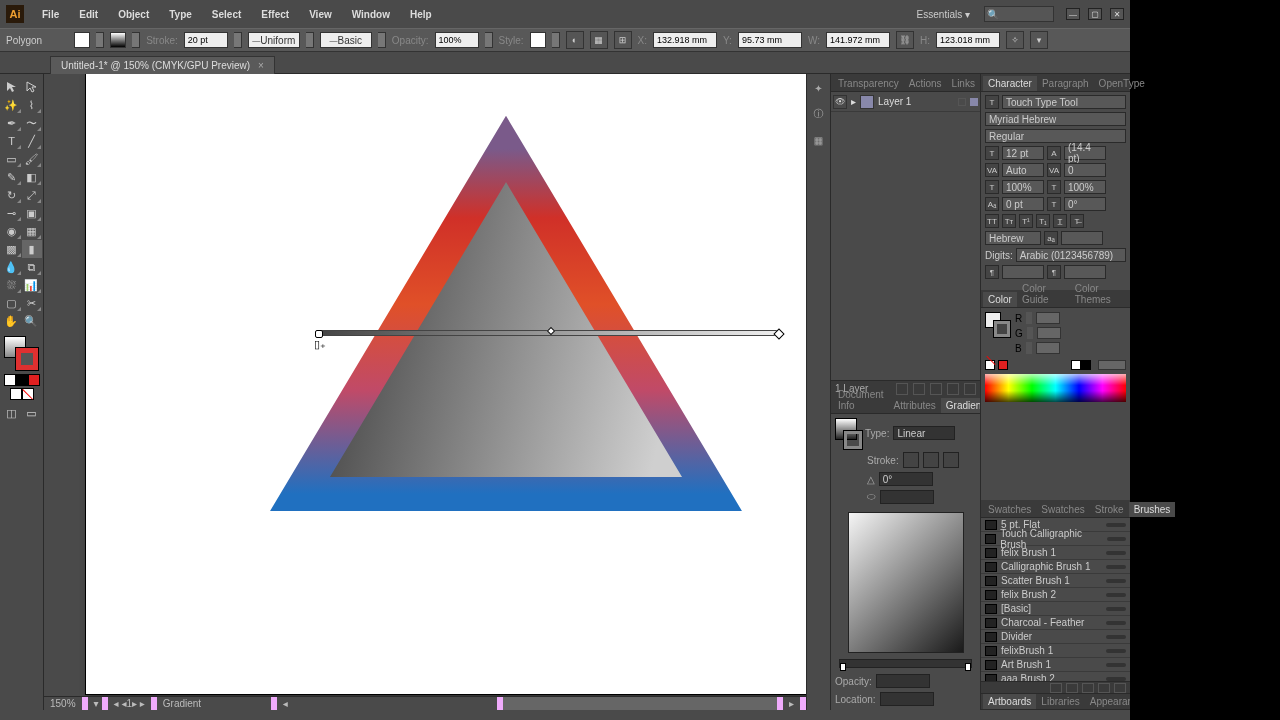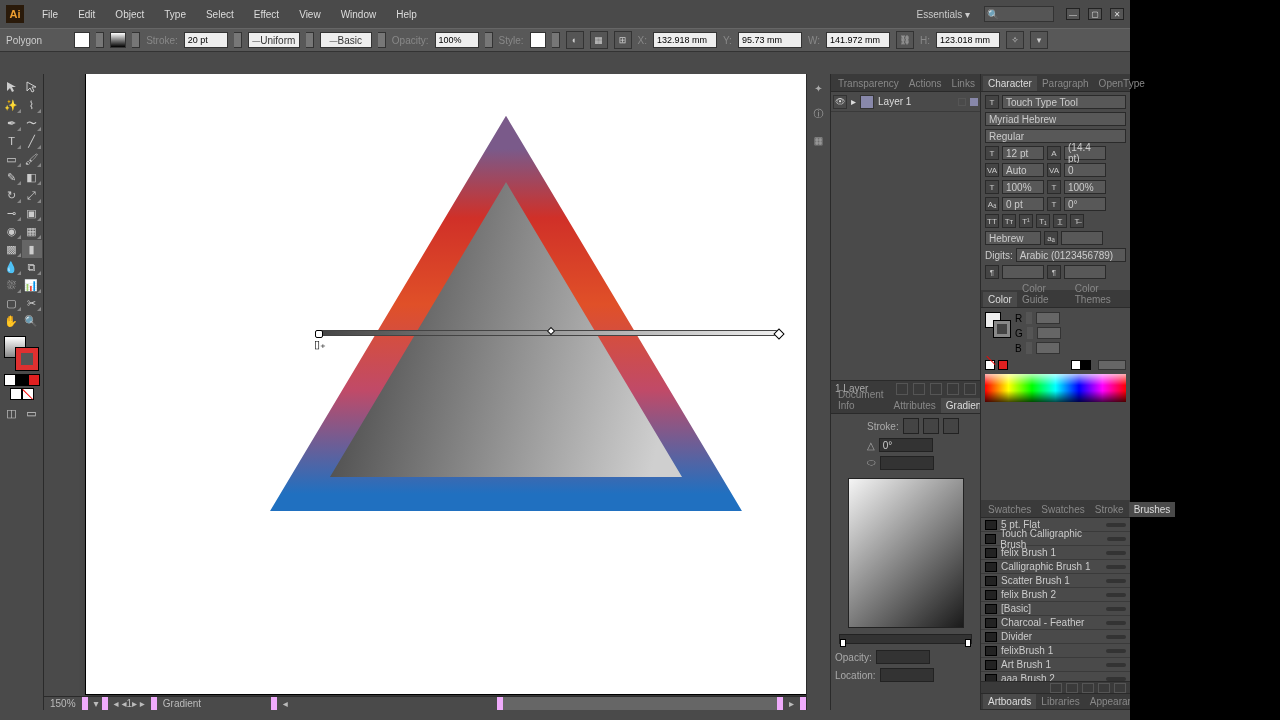--- a/index.html
+++ b/index.html
@@ -2,21 +2,21 @@
 <html><head>
 <meta charset="utf-8">
 <style>
 * { margin: 0; padding: 0; box-sizing: border-box; font-family: Tahoma, Arial, sans-serif; font-size: 10px; user-select: none; }
 body { background: #000; width: 1280px; height: 720px; overflow: hidden; }
 #app { width: 1130px; height: 720px; background: #4a4a4a; position: relative; }
 
 
 .menubar { height: 28px; background: #4a4a4a; display: flex; align-items: center; padding: 0 6px; color: #ddd; gap: 4px; }
 .ai-icon { width: 18px; height: 18px; background: #2a1a0a; color: #f0a030; display: inline-flex; align-items: center; justify-content: center; font-weight: bold; font-size: 11px; margin-right: 6px; }
-.menubar .menu-item { padding: 4px 8px; cursor: pointer; }
+.menubar .menu-item { padding: 4px 8px; cursor: pointer; font-weight: bold; }
 .menubar .spacer { flex: 1; }
 .menubar .right-ctl { padding: 2px 6px; color: #ccc; }
 .menubar .search { width: 70px; height: 16px; background: #555; border: 1px solid #333; margin: 0 4px; display: inline-flex; align-items: center; padding-left: 2px; }
 .winbtn { width: 14px; height: 12px; border: 1px solid #222; background: #555; margin-left: 4px; display: inline-flex; align-items: center; justify-content: center; font-size: 8px; color: #ddd; }
 
 
 .controlbar { height: 24px; background: #585858; border-top: 1px solid #666; border-bottom: 1px solid #333; display: flex; align-items: center; padding: 0 6px; color: #ccc; gap: 6px; }
 .controlbar .lbl { color: #888; }
 .controlbar .swatch { width: 16px; height: 16px; border: 1px solid #333; background: #fff; }
 .controlbar .swatch2 { width: 16px; height: 16px; border: 1px solid #333; background: linear-gradient(#fff,#000); }
@@ -179,20 +179,26 @@
       <span class="input wide">95.73 mm</span>
     <span class="lbl">W:</span>
       <span class="input wide">141.972 mm</span>
     <span class="iconbtn">⛓</span>
     <span class="lbl">H:</span>
       <span class="input wide">123.018 mm</span>
     <span class="iconbtn">✧</span>
     <span class="iconbtn">▾</span>
   </div>
 
+  <div class="tabbar">
+    <div class="tab">
+      <span>Untitled-1* @ 150% (CMYK/GPU Preview)</span>
+      <span class="tab-close">×</span>
+    </div>
+  </div>
 
   <div class="workspace">
 
     <div class="toolbar">
       <div class="tool-row">
           <div class="tool nofly">
             <svg width="12" height="12">
               <path d="M1 1 L1 10 L4 7 L6 11 L8 10 L6 6 L10 6 Z" fill="#ccc"></path>
             </svg>
           </div>
@@ -344,20 +350,28 @@
         </span>
       </div>
 
       <div class="panel-tabs">
         <span class="ptab">Document Info</span>
         <span class="ptab">Attributes</span>
         <span class="ptab active">Gradient</span>
       </div>
       <div class="panel-body grad-panel-body" style="flex:1">
         <div class="grad-row">
+          <div style="position:relative;width:26px;height:30px">
+            <div class="grad-swatch-big"></div>
+            <div style="position:absolute;left:9px;top:13px;width:18px;height:18px;border:3px solid #888;outline:1px solid #000"></div>
+          </div>
+          <span>Type:</span>
+          <span class="grad-input" style="width:62px">Linear</span>
+        </div>
+        <div class="grad-row">
             <span style="width:28px"></span>
             <span>Stroke:</span>
           <span class="grad-stroke-btn"></span>
           <span class="grad-stroke-btn"></span>
           <span class="grad-stroke-btn"></span>
         </div>
         <div class="grad-row">
             <span style="width:28px"></span>
             <span>△</span>
             <span class="grad-input">0°</span>

